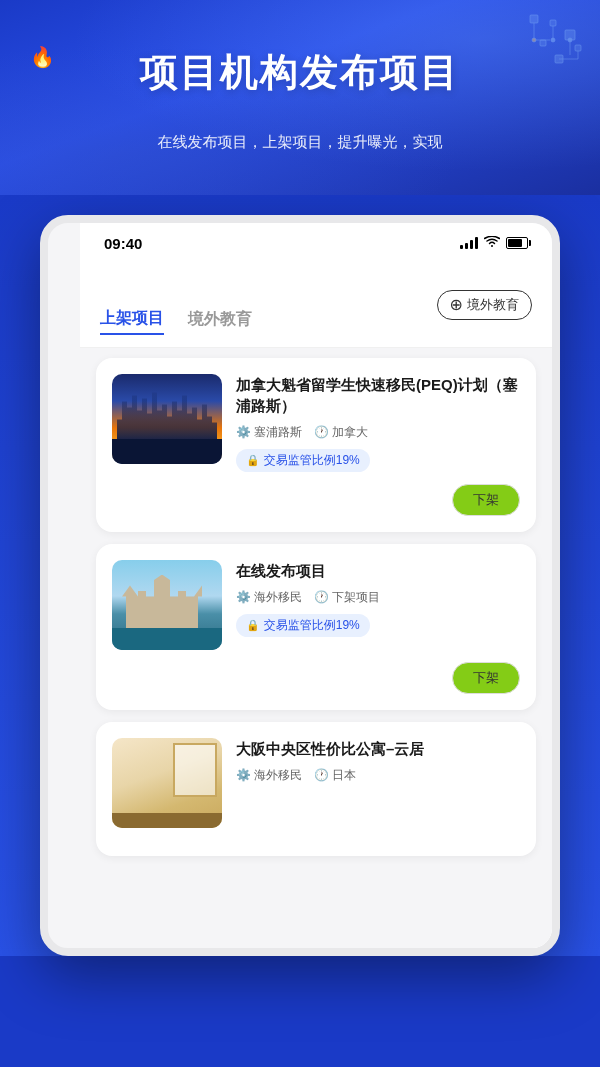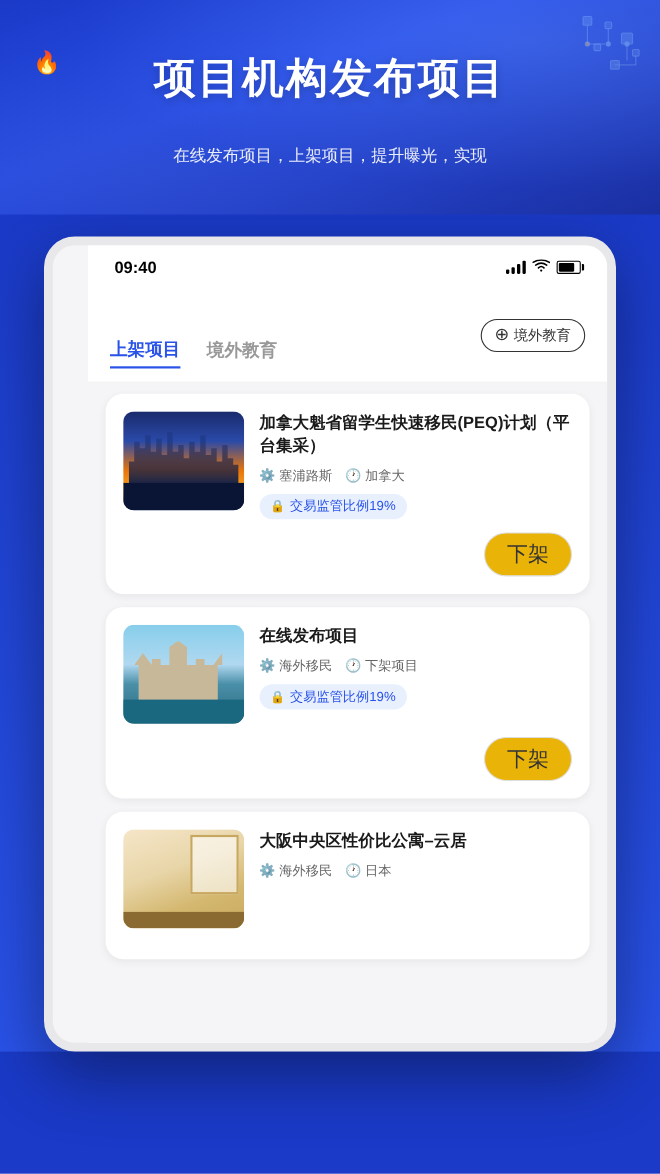--- a/index.html
+++ b/index.html
@@ -371,23 +371,23 @@
 
     .card-footer {
       display: flex;
       justify-content: flex-end;
     }
 
     .delist-btn {
       border: 1.5px solid #ddd;
       border-radius: 20px;
       padding: 6px 20px;
-      font-size: 19px;
+      font-size: 13px;
       color: #333;
-      background: #eab308;
+      background: #84cc16;
       cursor: pointer;
     }
   </style>
 </head>
 <body>
 
 <div class="hero">
 
   <svg class="hero-decoration" viewBox="0 0 120 80">
     <g fill="none" stroke="rgba(150,200,255,0.6)" stroke-width="1">
@@ -455,21 +455,21 @@
       </div>
 
       <div class="cards-container">
 
         <div class="project-card">
           <div class="card-main">
             <div class="card-image">
               <div class="city-skyline"></div>
             </div>
             <div class="card-info">
-              <div class="card-title">加拿大魁省留学生快速移民(PEQ)计划（平台集采）</div>
+              <div class="card-title">加拿大魁省留学生快速移民(PEQ)计划（塞浦路斯）</div>
               <div class="card-meta">
                 <div class="meta-item">
                   <span class="meta-icon">⚙️</span>
                   <span>塞浦路斯</span>
                 </div>
                 <div class="meta-item">
                   <span class="meta-icon">🕐</span>
                   <span>加拿大</span>
                 </div>
               </div>

